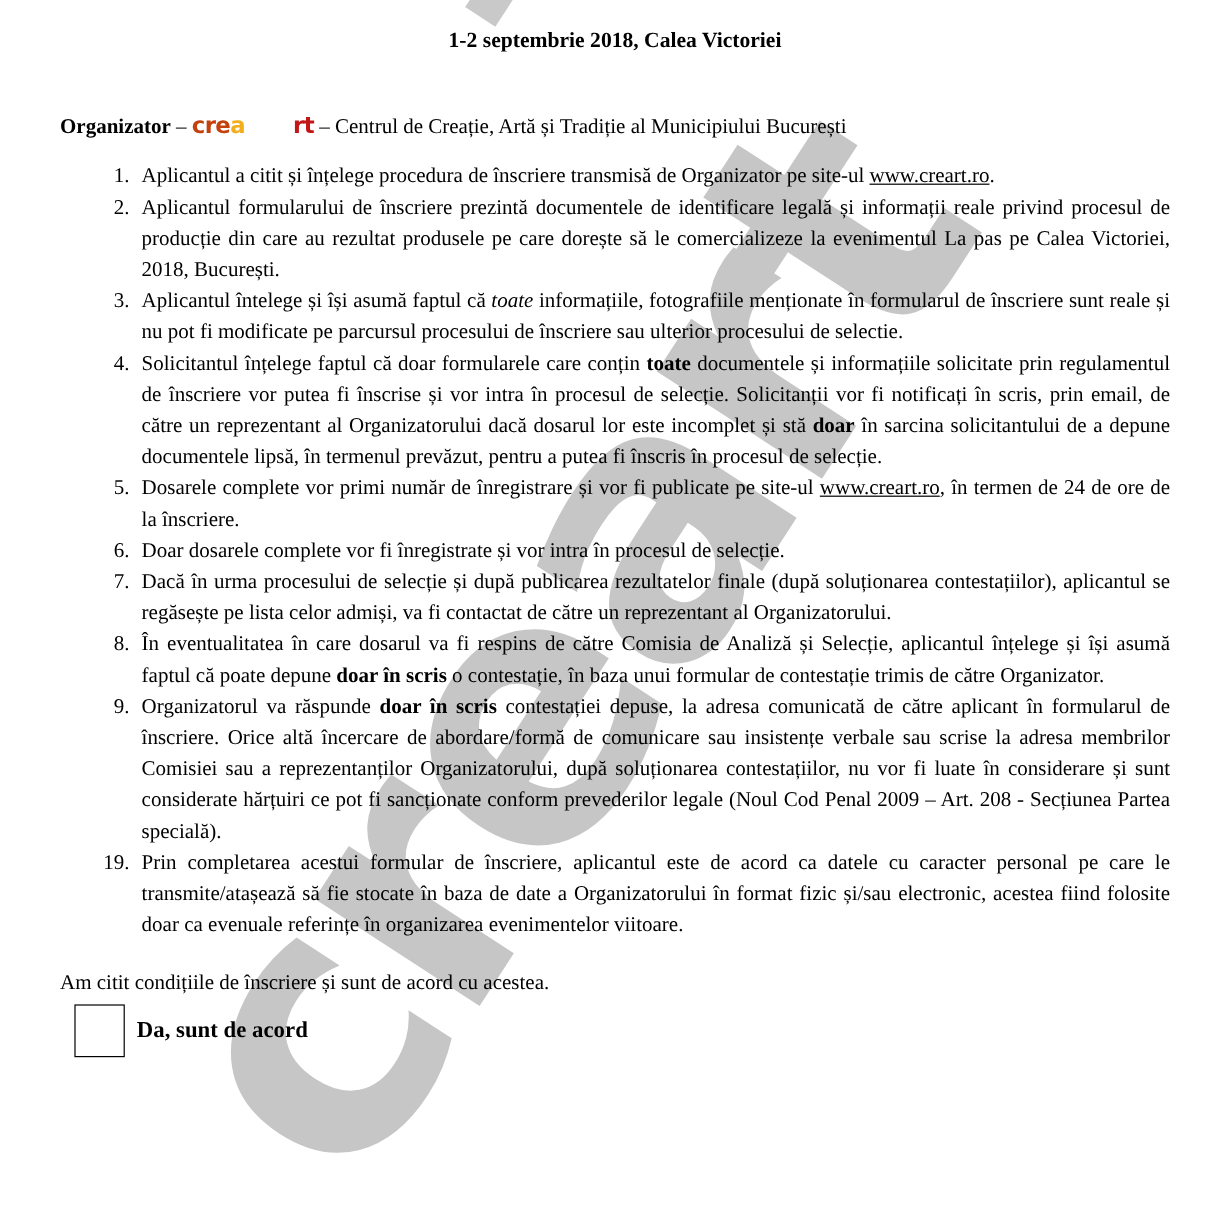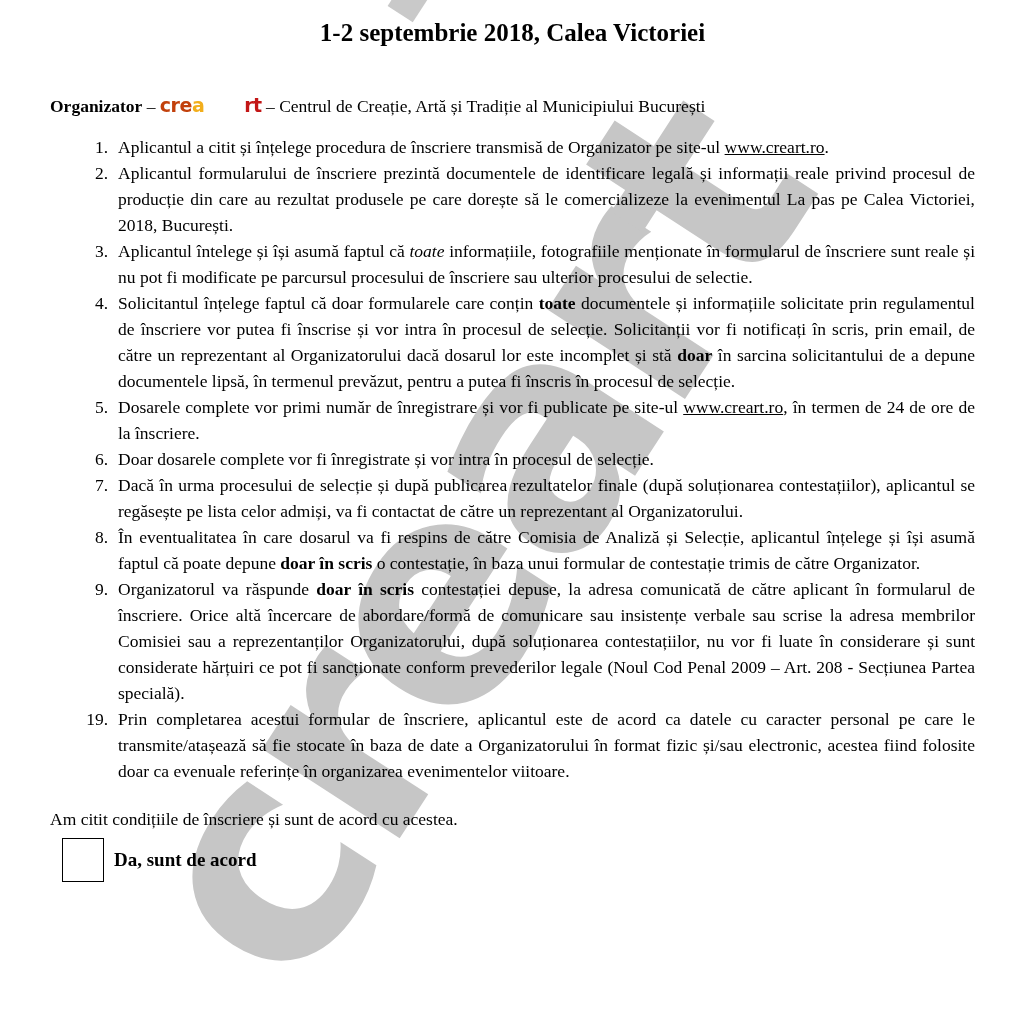--- a/index.html
+++ b/index.html
@@ -33,21 +33,21 @@
     transform:rotate(-57deg);
     z-index:0;
   }
   .content{
     position:relative;z-index:1;
     padding:20px 49px 0 50px;
     font-size:17.5px;
     line-height:26px;
   }
   .title{
-    font-size:25px;
+    font-size:18px;
     font-weight:bold;
     text-align:center;
     margin:0 0 46px 0;
     line-height:26px;
   }
   .para{margin:0 0 13px 0;}
   .para-just{text-align:justify;}
   .b{font-weight:bold;}
   .i{font-style:italic;}
   .link{text-decoration:underline;cursor:pointer;}

